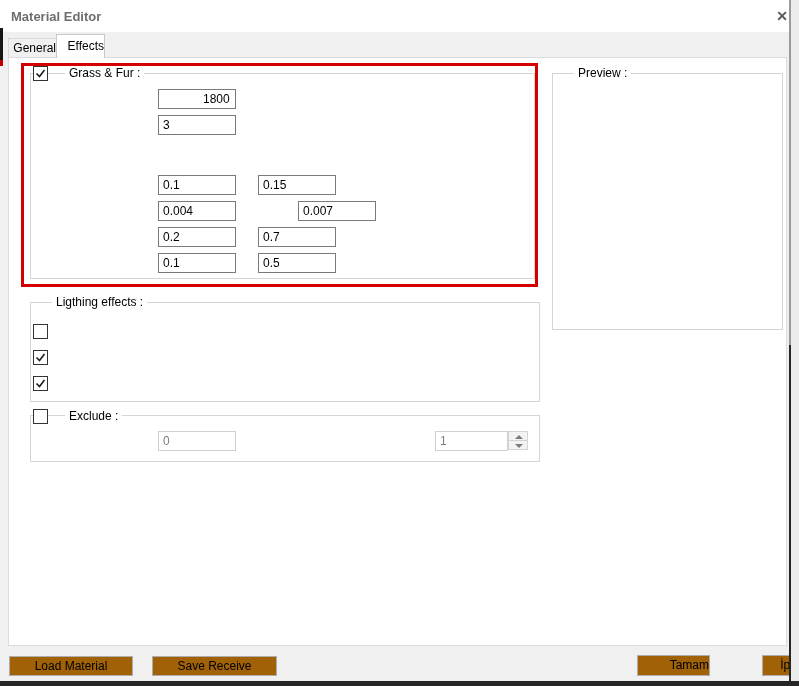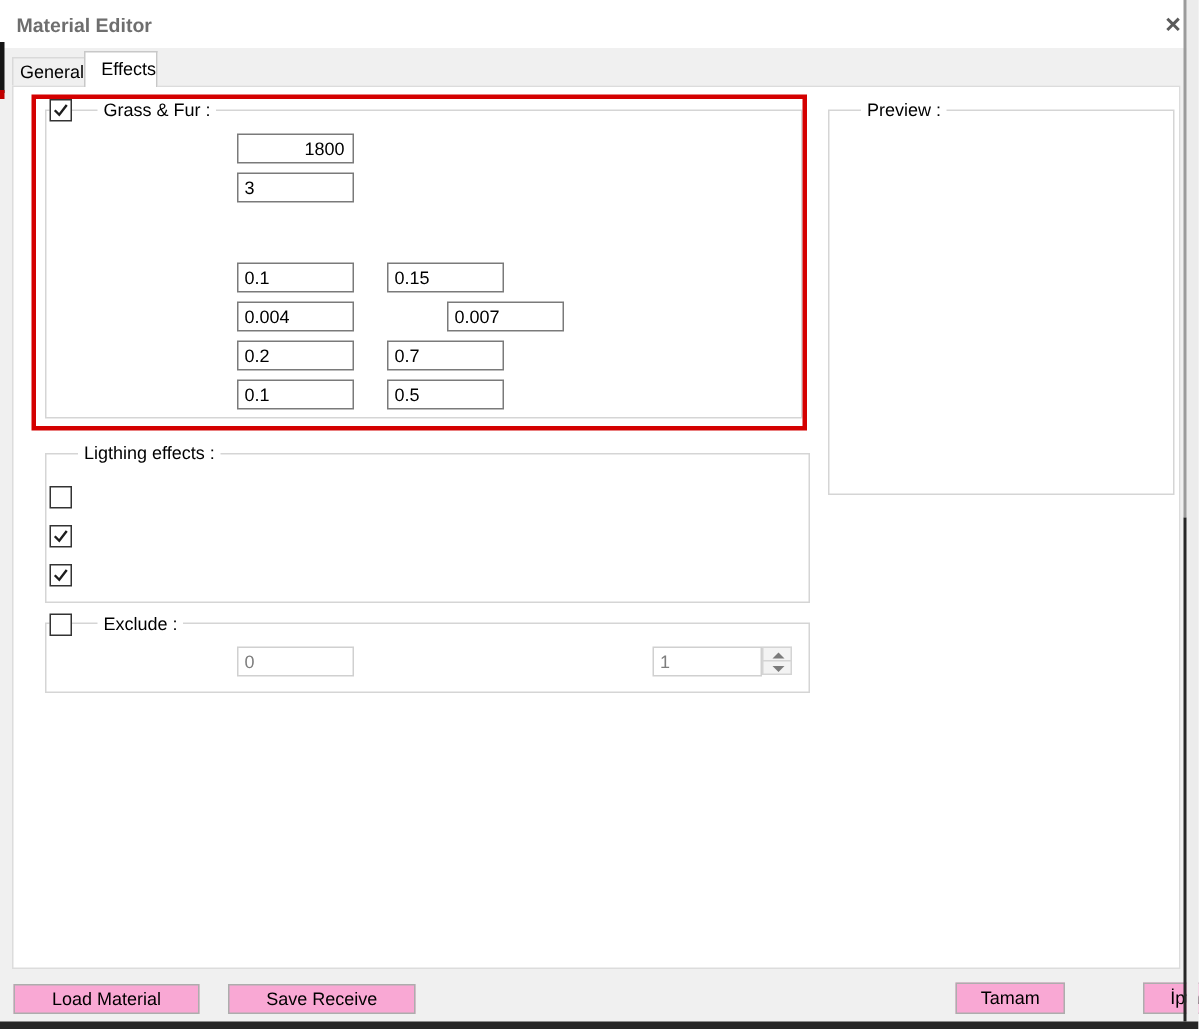--- a/index.html
+++ b/index.html
@@ -29,21 +29,21 @@
   .inp.dis{border-color:#d0d0d0;color:#7e7e7e;}
   .cb{position:absolute;width:13px;height:13px;border:1px solid #333;background:#fff;
       box-sizing:content-box;z-index:6;}
   .cb svg{display:none;position:absolute;left:0;top:0;}
   .cb.checked svg{display:block;}
   .radio{position:absolute;width:13px;height:13px;border:1px solid #3a3a3a;border-radius:50%;
       background:#fff;box-sizing:border-box;}
   .radio .dot{display:none;position:absolute;left:3px;top:3px;width:5px;height:5px;
       border-radius:50%;background:#1c1c1c;}
   .radio.checked .dot{display:block;}
-  .btn{position:absolute;background:#f9a8d4;border:1px solid #adadad;font-size:12px;
+  .btn{position:absolute;background:#a16207;border:1px solid #adadad;font-size:12px;
       color:#000;text-align:center;line-height:19px;box-sizing:border-box;
       font-family:"Liberation Sans",sans-serif;padding:0;}
   .spin{position:absolute;width:20px;height:20px;box-sizing:border-box;}
   .spin .half{position:absolute;left:0;width:20px;height:10px;background:#f3f3f3;
       border:1px solid #d4d4d4;box-sizing:border-box;}
   .spin .up{top:0;} .spin .dn{top:9px;}
   .arr{position:absolute;left:6px;width:0;height:0;border-left:4px solid transparent;
       border-right:4px solid transparent;}
   .arr.u{top:3px;border-bottom:4px solid #7b7b7b;}
   .arr.d{top:3px;border-top:4px solid #7b7b7b;}
@@ -200,21 +200,21 @@
   <div class="radio checked" style="left:648px;top:308px;">
       <div class="dot"></div>
     </div>
   <div class="lbl" style="left:664px;top:308px;">Cube</div>
 
   <div class="radio" style="left:696px;top:308px;"></div>
   <div class="lbl" style="left:712px;top:308px;">None</div>
 
   <button class="btn" style="left:9px;top:656px;width:124px;height:20px;">Load Material</button>
   <button class="btn" style="left:152px;top:656px;width:125px;height:20px;">Save Receive</button>
-  <button class="btn" style="left:637px;top:655px;width:73px;height:21px;">Tamam</button>
+  <button class="btn" style="left:637px;top:655px;width:73px;height:21px;text-align:right;">Tamam</button>
   <button class="btn" style="left:717px;top:655px;width:59px;height:21px;margin-left:45px;">İptal</button>
 </div>
 
 <div class="edge-right-strip"></div>
 <div class="edge-right-lineA"></div>
 <div class="edge-right-lineB"></div>
 <div class="edge-bottom"></div>
 <div class="edge-left-sliver"></div>
 <div class="edge-left-red"></div>
 

